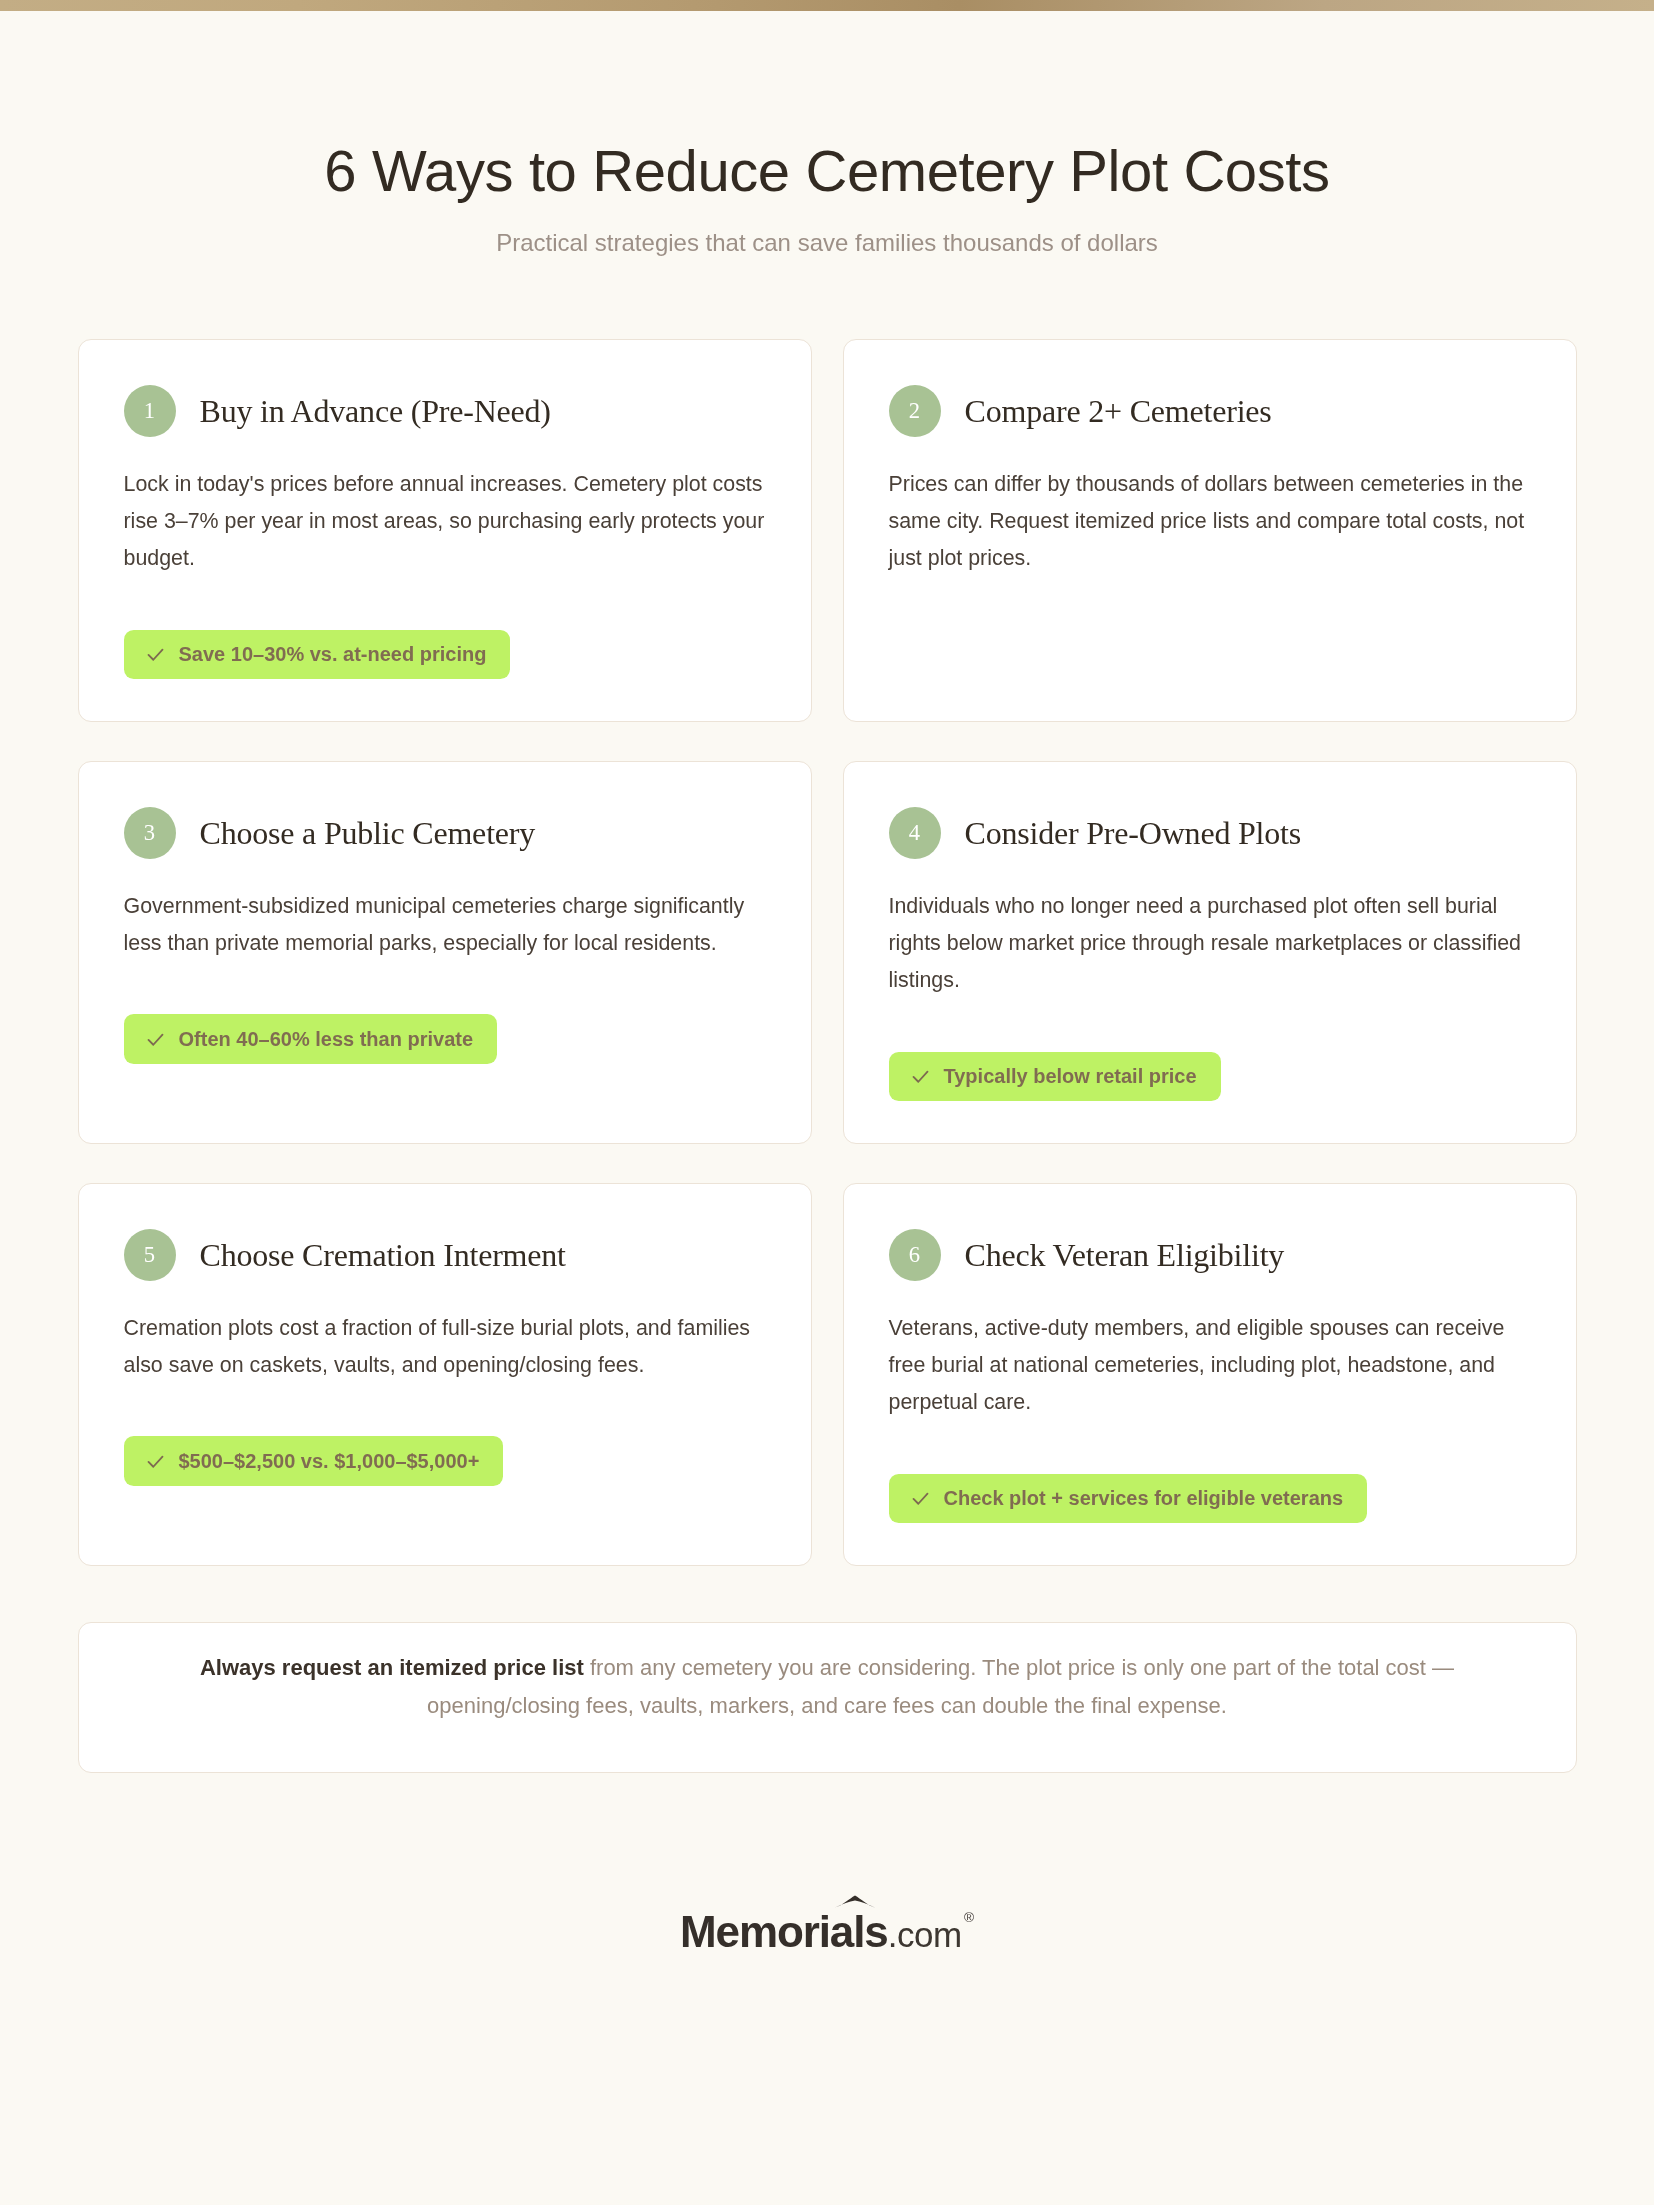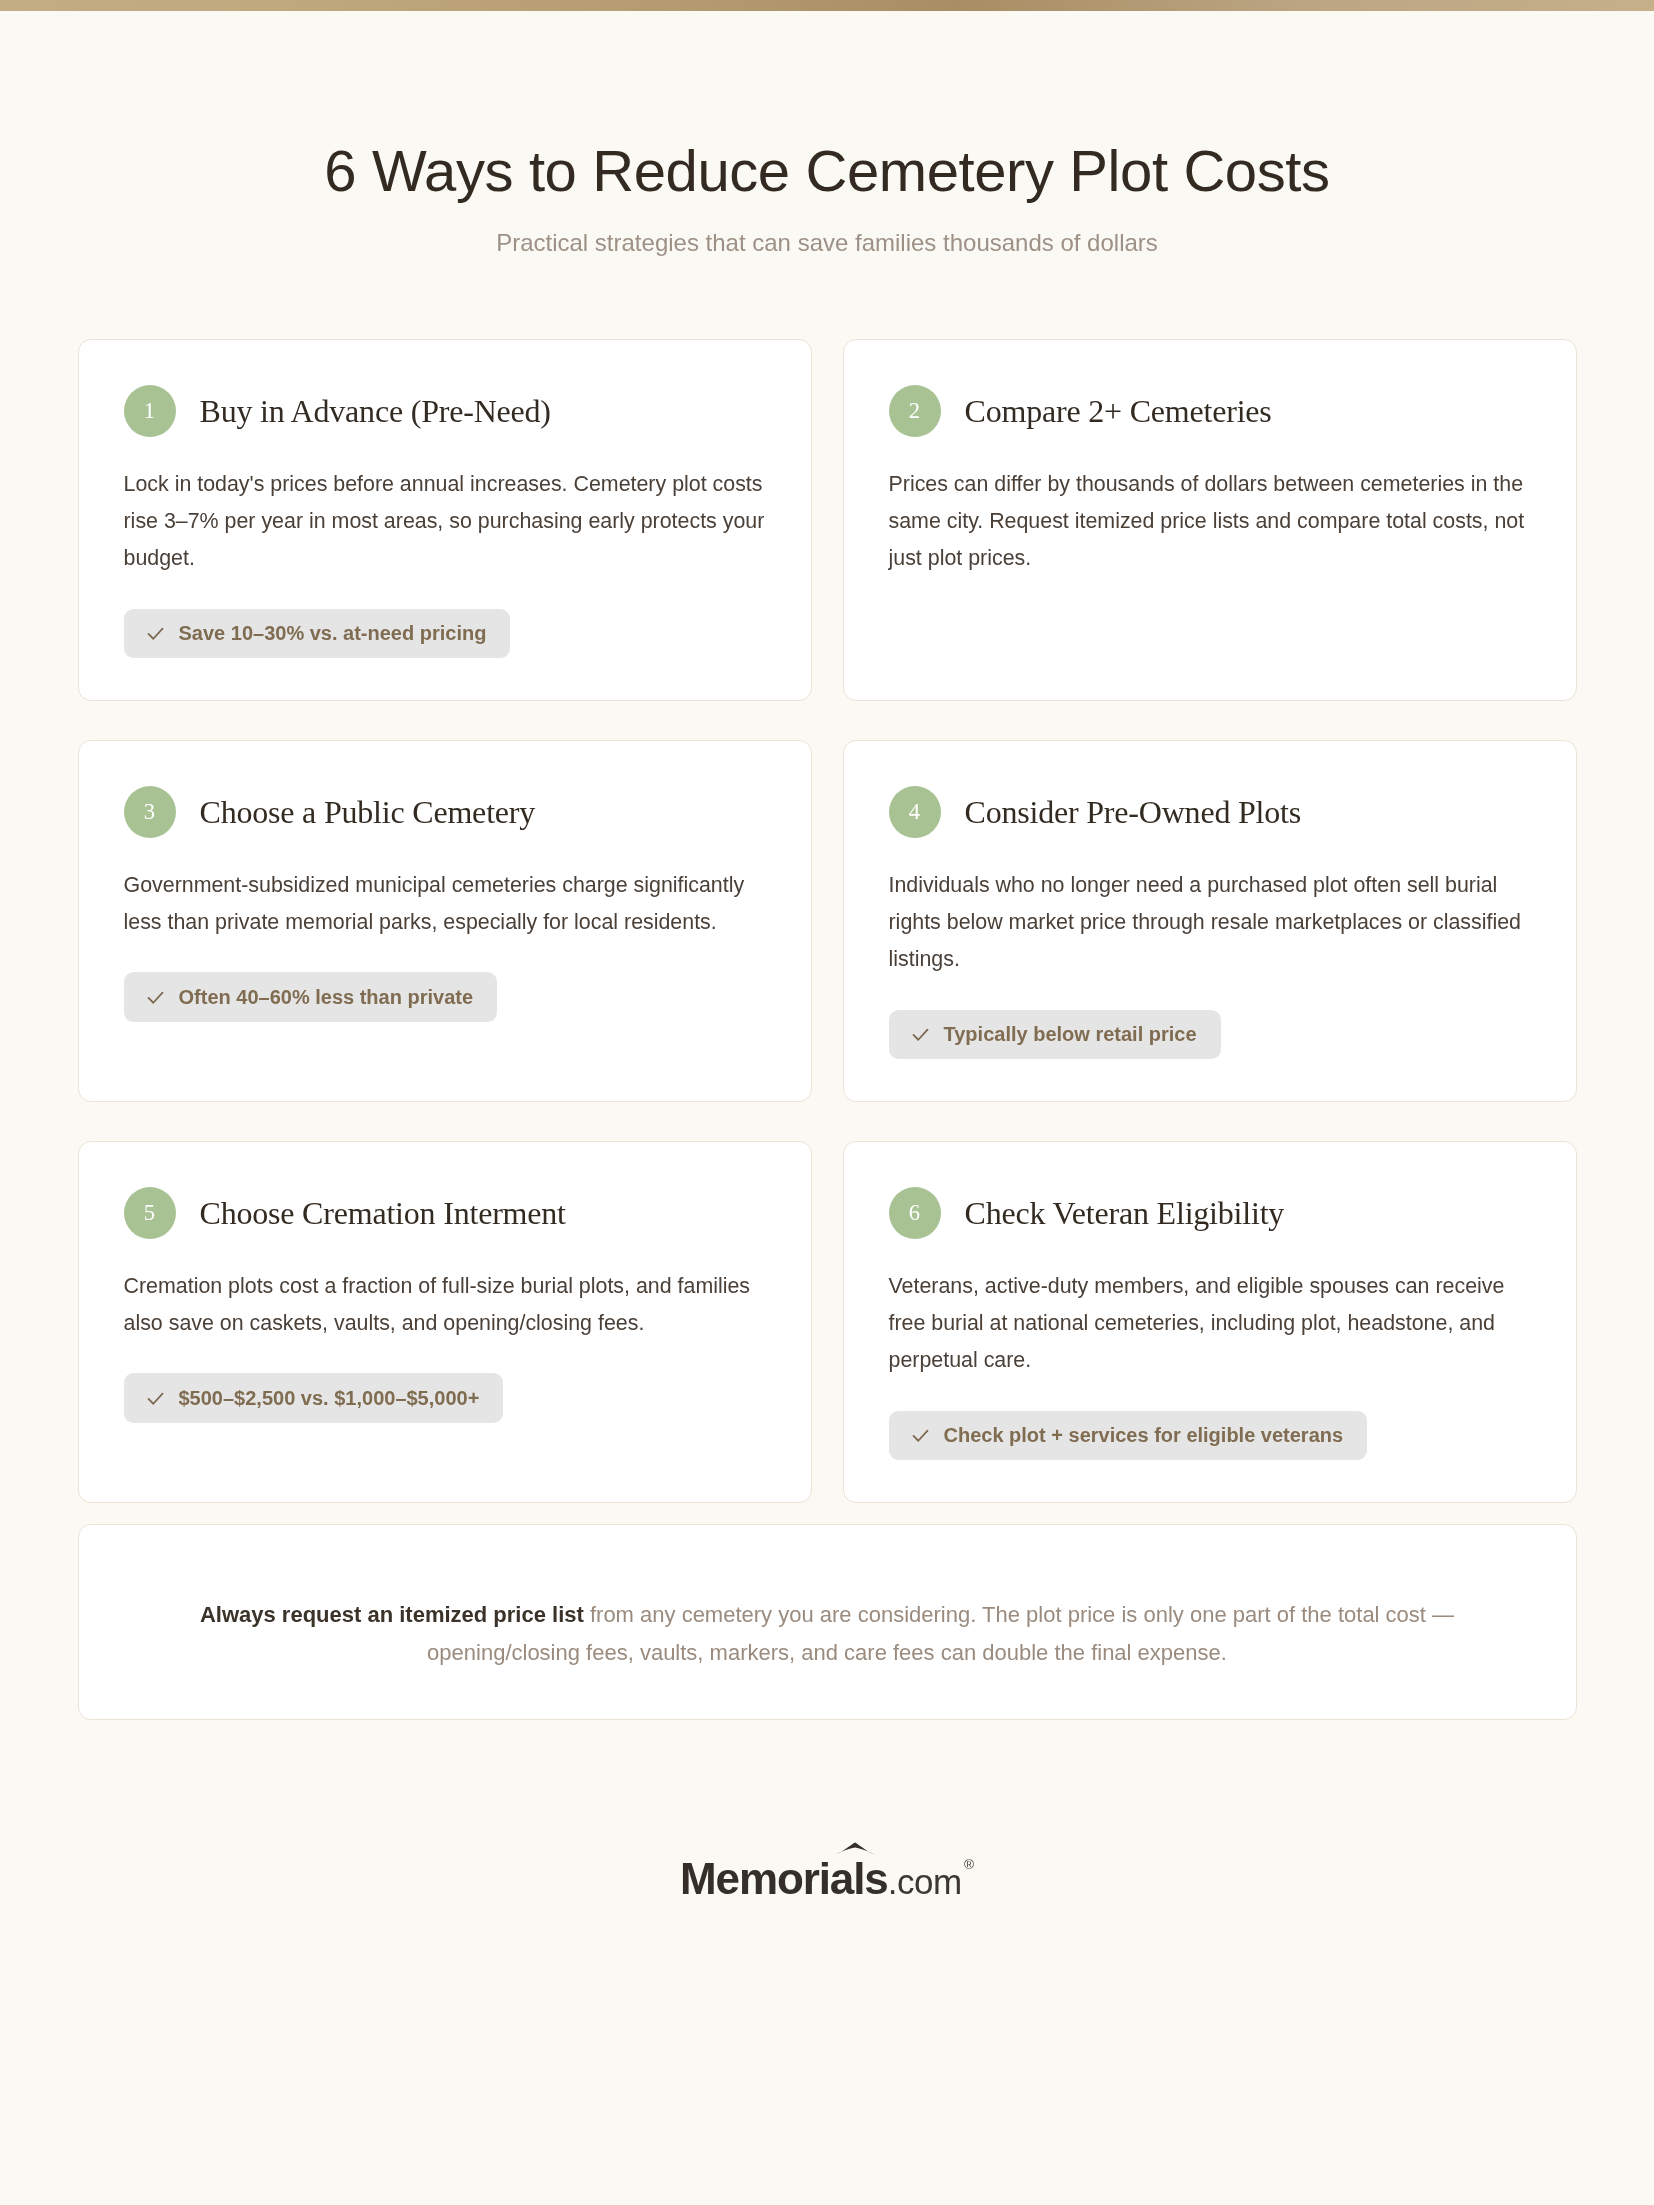--- a/index.html
+++ b/index.html
@@ -122,45 +122,46 @@
     color: #4a4038;
     margin-top: 29px;
   }
 
   .pill-row { margin-top: 31px; }
 
   .pill {
     display: inline-flex;
     align-items: center;
     gap: 13px;
-    background: #e5e5e5;
+    background: #bef264;
     border-radius: 9.7px;
     padding: 13.7px 24px 13.7px 21px;
     font-family: "Liberation Sans", sans-serif;
     font-size: 20px;
     font-weight: 700;
     color: #806c51;
     line-height: 1.1;
+    margin-top: 21px;
   }
   .pill .check {
     display: inline-block;
     width: 21px;
     height: 21px;
     flex: 0 0 21px;
   }
   .pill .check svg { display: block; }
 
   
   .note {
     width: 1499px;
-    margin: 21px auto 0 auto;
+    margin: 56px auto 0 auto;
     background: #ffffff;
     border: 1.6px solid #ece3d7;
     border-radius: 13px;
-    padding: 71px 97px 47px 97px;
+    padding: 26px 97px 47px 97px;
     text-align: center;
     font-family: "Liberation Sans", sans-serif;
     font-size: 22px;
     line-height: 1.72;
     color: #9a8b7e;
   }
   .note b {
     color: #3b322a;
     font-weight: 700;
   }

